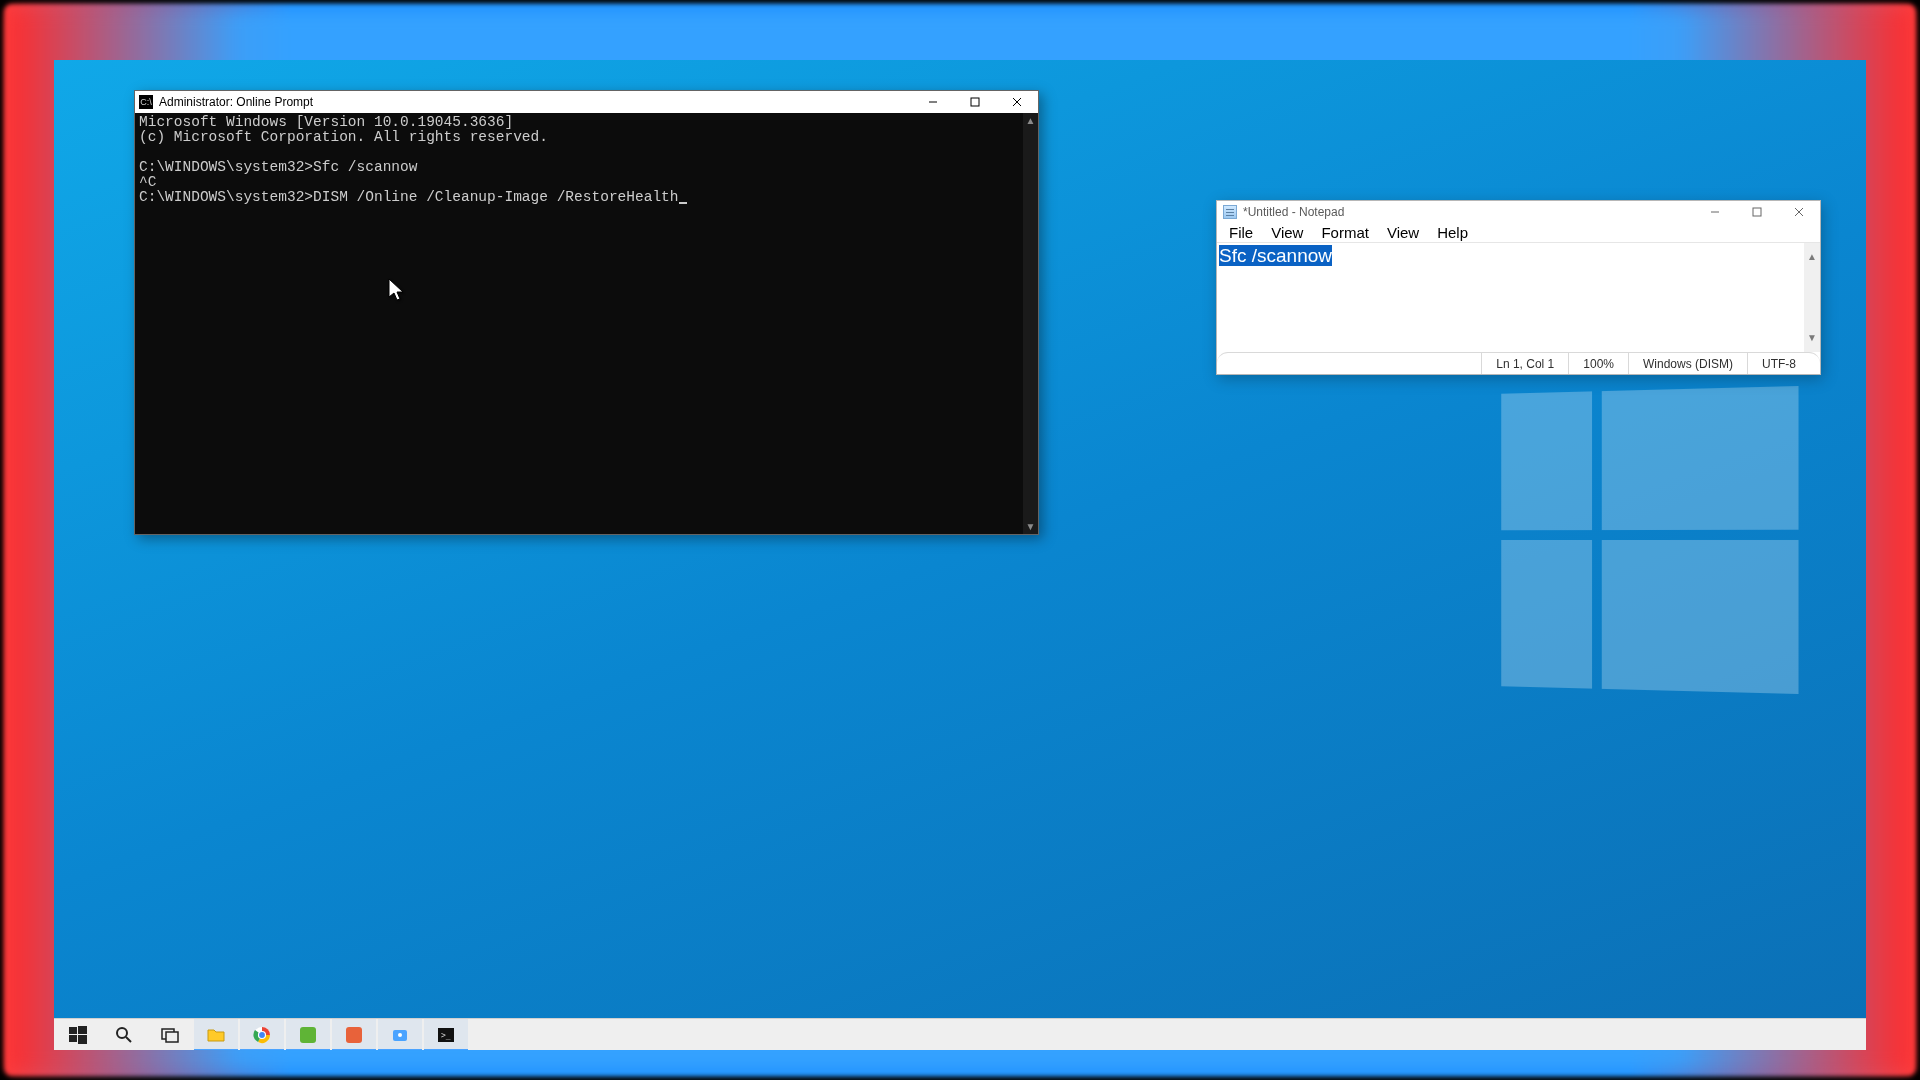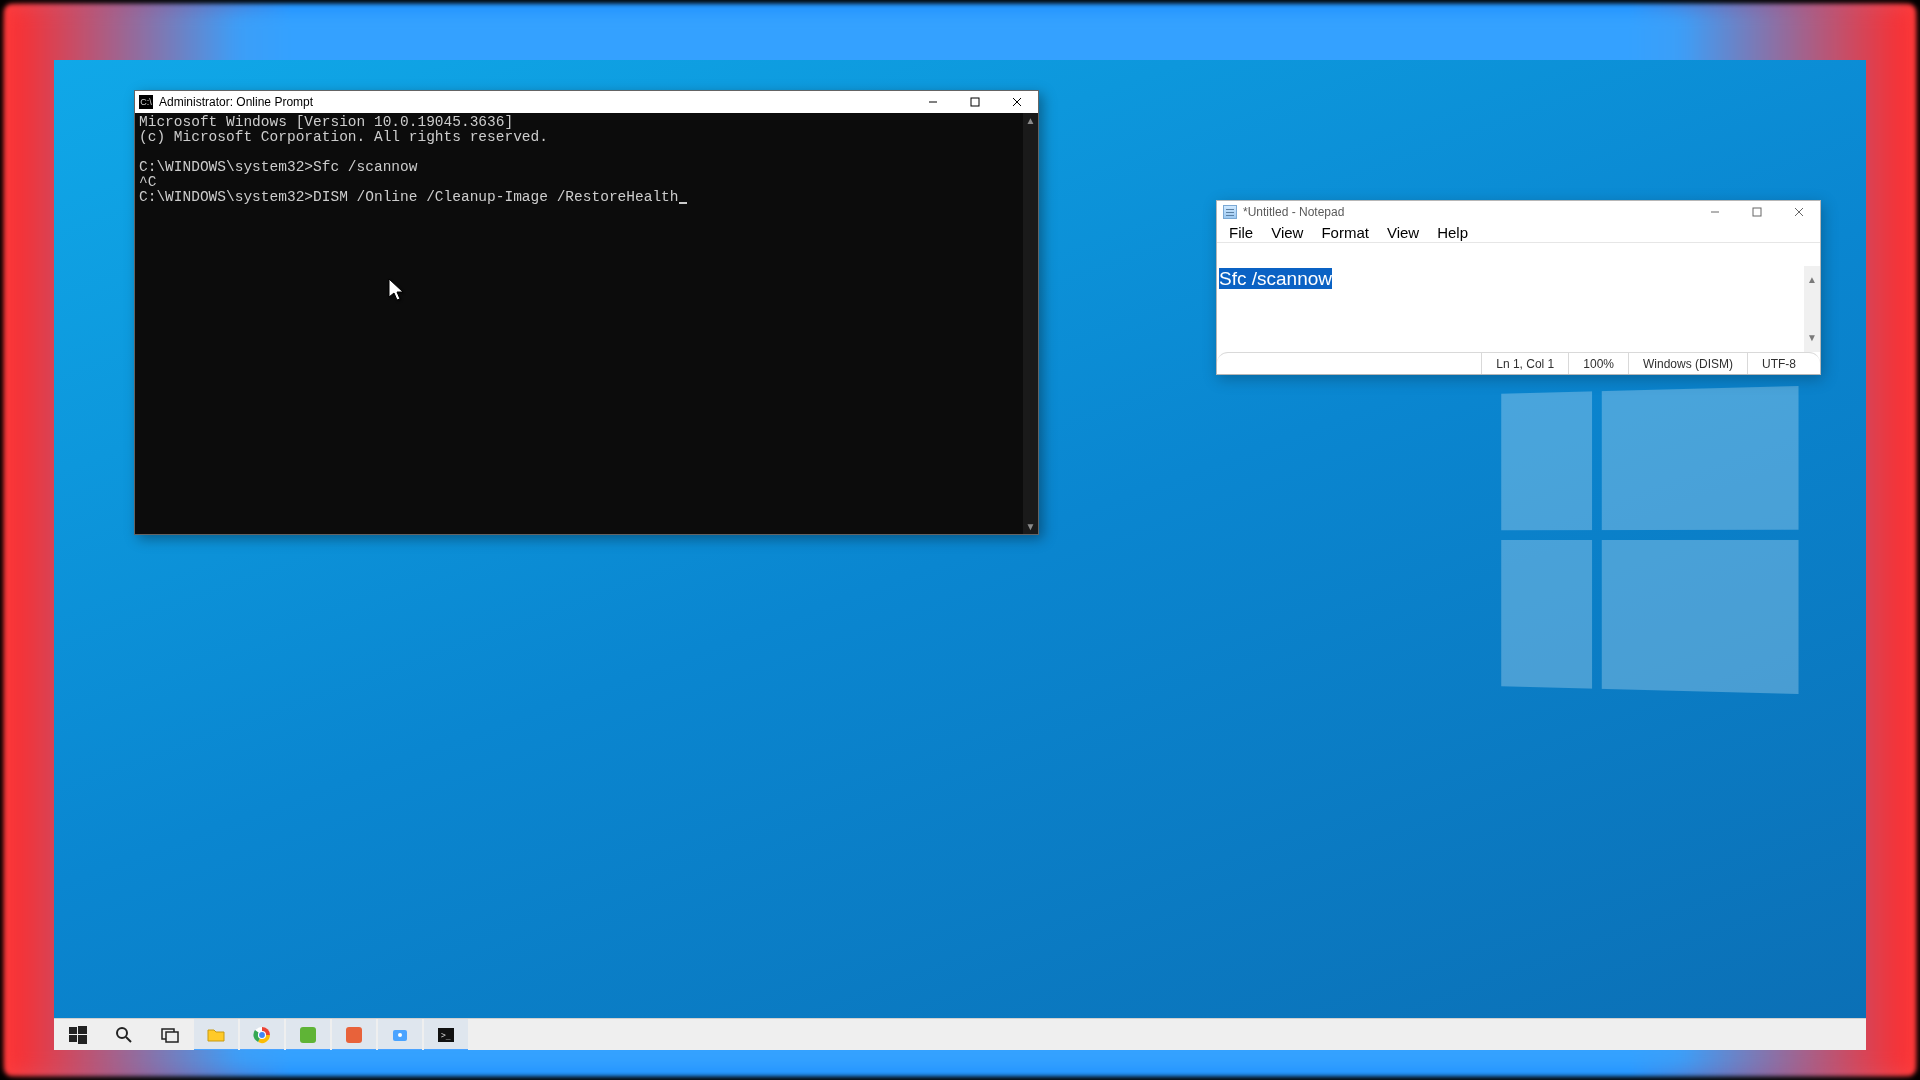--- a/index.html
+++ b/index.html
@@ -185,21 +185,20 @@
   .np-menubar span { padding: 2px 8px; cursor:pointer; }
 
   .np-body {
     flex:1;
     position: relative;
     font-family: "Segoe UI", Arial, sans-serif;
     font-size: 19px;
     line-height: 24px;
     padding: 1px 2px;
     overflow: hidden;
-    margin-top: 23px;
   }
   .np-body .sel { background:#0a62c4; color:#fff; display:inline; }
   .np-scroll {
     position:absolute; top:0; right:0; bottom:0; width:16px;
     background:#f0f0f0;
     display:flex; flex-direction:column; justify-content:space-between; align-items:center;
     color:#7a7a7a; font-size:10px; padding:2px 0;
   }
 
   .np-status {

